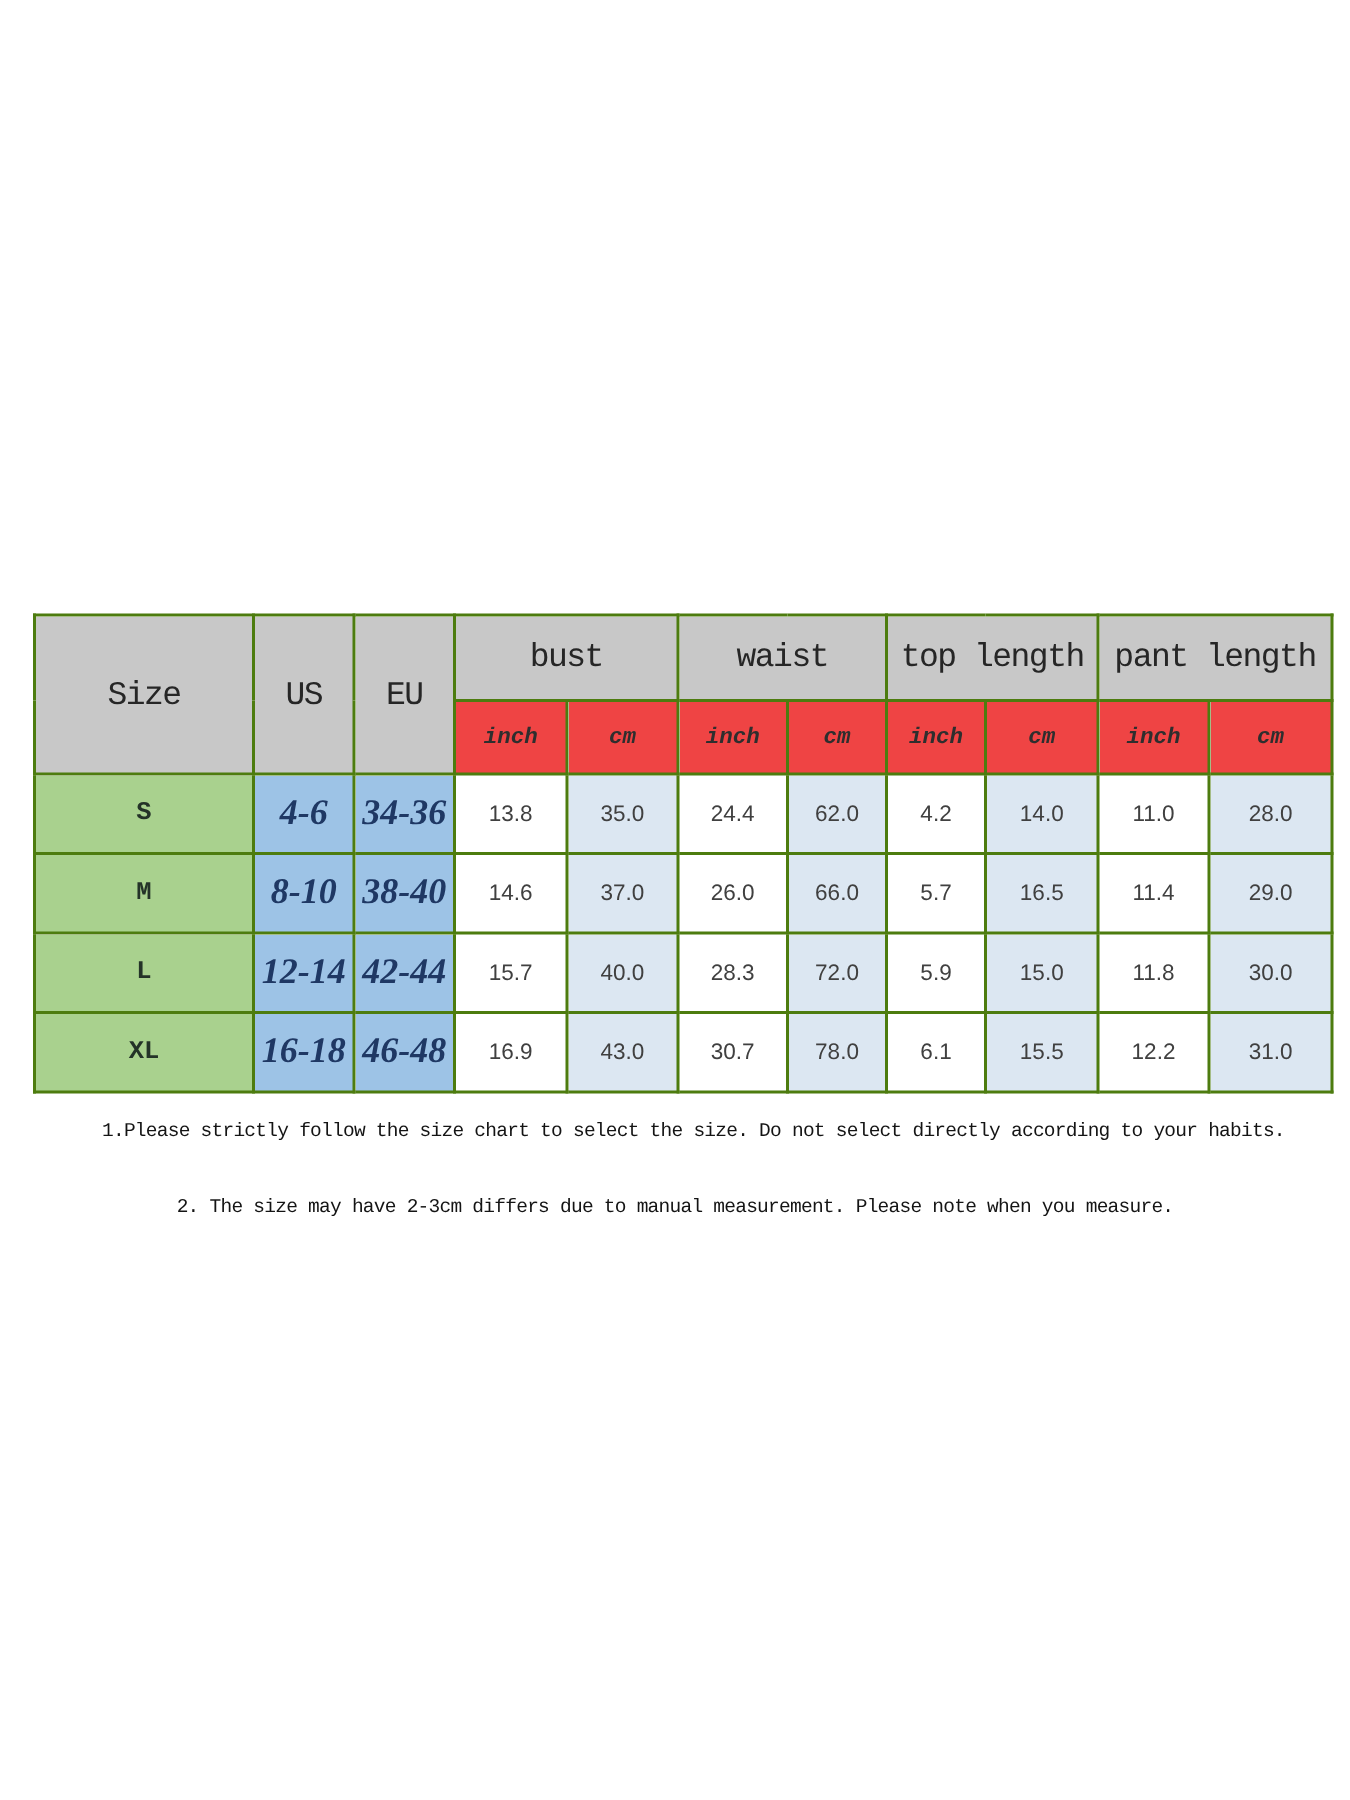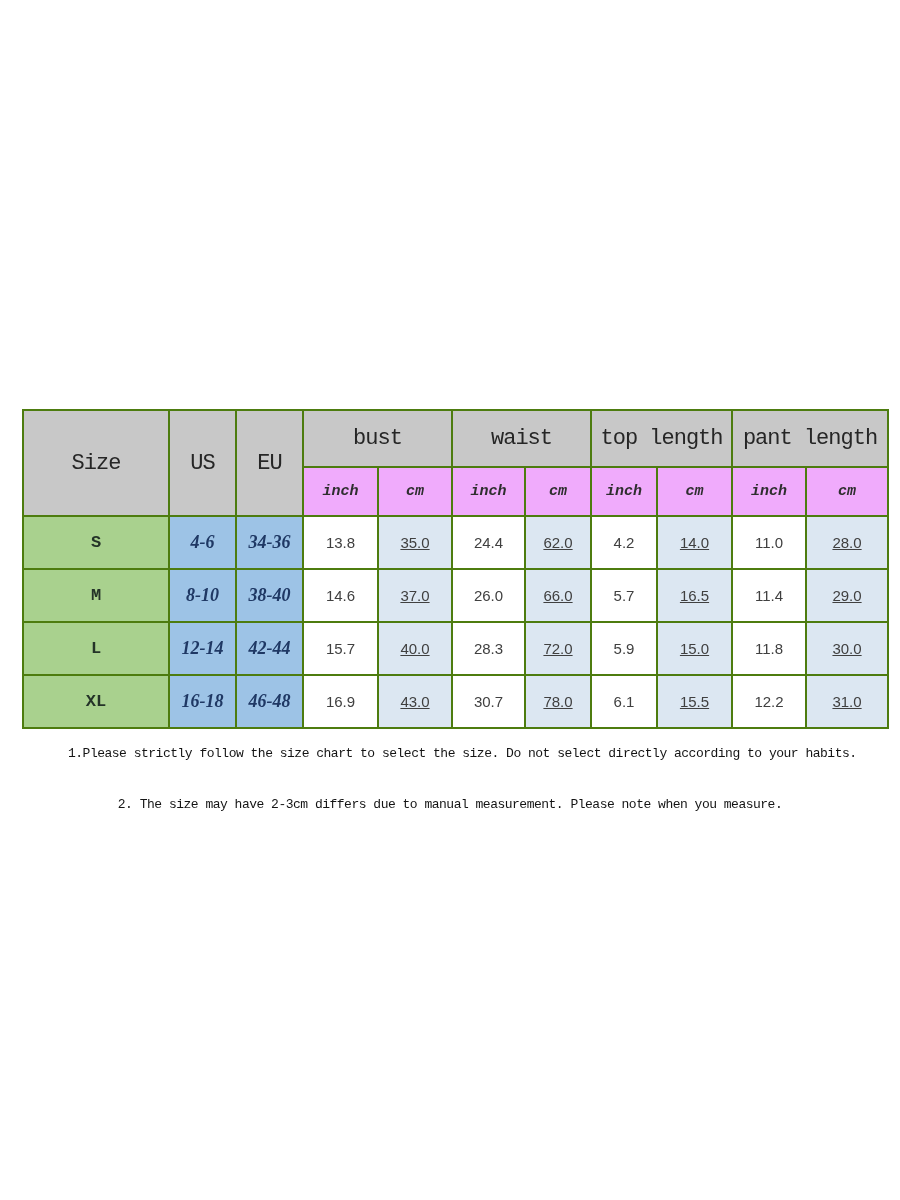--- a/index.html
+++ b/index.html
@@ -31,54 +31,53 @@
   tr.row-data    { height: 53px; }
   .hdr {
     background: #c8c8c8;
     font-family: "Liberation Mono", monospace;
     font-weight: normal;
     font-size: 22px;
     color: #262626;
     letter-spacing: -1px;
   }
   .unit {
-    background: #f0abfc;
+    background: #ef4444;
     font-family: "Liberation Mono", monospace;
     font-style: italic;
     font-weight: bold;
     font-size: 15px;
     color: #2e2e2e;
   }
   .size-cell {
     background: #a9d18e;
     font-family: "Liberation Mono", monospace;
     font-weight: bold;
     font-size: 17px;
     color: #243328;
   }
   .useu-cell {
     background: #9dc3e6;
     font-family: "Liberation Serif", serif;
     font-style: italic;
     font-weight: bold;
-    font-size: 18px;
+    font-size: 24px;
     color: #1f3864;
   }
   .in-cell {
     background: #ffffff;
     font-family: "Liberation Sans", sans-serif;
     font-size: 15px;
     color: #404040;
   }
   .cm-cell {
     background: #dce7f2;
     font-family: "Liberation Sans", sans-serif;
     font-size: 15px;
     color: #404040;
-    text-decoration: underline;
   }
   .note1 {
     position: absolute;
     left: 36px;
     top: 746px;
     width: 860px;
     font-family: "Liberation Mono", monospace;
     font-size: 13px;
     color: #141414;
     letter-spacing: -0.5px;

